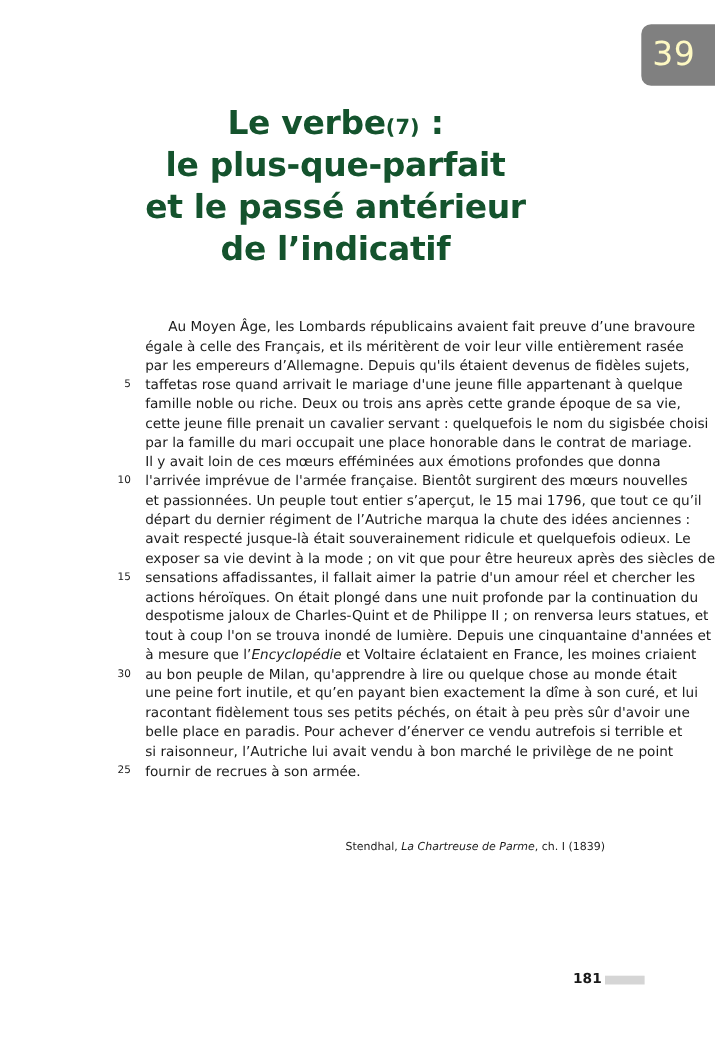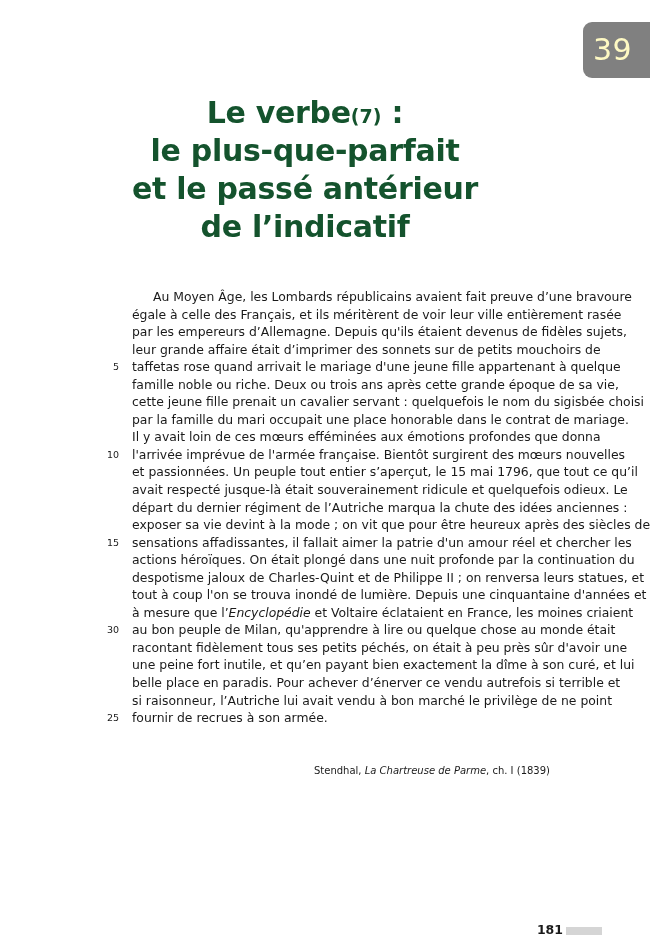--- a/index.html
+++ b/index.html
@@ -102,25 +102,24 @@
     top: 765px;
     width: 422px;
     text-align: right;
     font-size: 10px;
     color: #1a1a1a;
   }
 
   
   .footer {
     position: absolute;
-    left: 16px;
+    left: 0;
     top: 883px;
     width: 586px;
     height: 14px;
-    margin-top: 40px;
   }
   .footer-page-number {
     position: absolute;
     right: 39px;
     top: 0;
     font-size: 12.5px;
     font-weight: bold;
     color: #1a1a1a;
     line-height: 14px;
   }
@@ -146,39 +145,38 @@
   </span>
   <span class="title-line">le plus-que-parfait</span>
   <span class="title-line">et le passé antérieur</span>
   <span class="title-line">de l’indicatif</span>
 </h1>
 
 <div class="text-body">
     <div class="text-line"><span class="line-no"></span><span class="indent"></span><span>Au Moyen Âge, les Lombards républicains avaient fait preuve d’une bravoure</span></div>
     <div class="text-line"><span class="line-no"></span><span>égale à celle des Français, et ils méritèrent de voir leur ville entièrement rasée</span></div>
     <div class="text-line"><span class="line-no"></span><span>par les empereurs d’Allemagne. Depuis qu'ils étaient devenus de fidèles sujets,</span></div>
-    <div class="text-line"><span class="line-no"></span><span>leur grande affaire était d’imprimer des sonnets sur de petits mouchoirs de</span></div>
     <div class="text-line"><span class="line-no">5</span><span>taffetas rose quand arrivait le mariage d'une jeune fille appartenant à quelque</span></div>
     <div class="text-line"><span class="line-no"></span><span>famille noble ou riche. Deux ou trois ans après cette grande époque de sa vie,</span></div>
     <div class="text-line"><span class="line-no"></span><span>cette jeune fille prenait un cavalier servant : quelquefois le nom du sigisbée choisi</span></div>
     <div class="text-line"><span class="line-no"></span><span>par la famille du mari occupait une place honorable dans le contrat de mariage.</span></div>
     <div class="text-line"><span class="line-no"></span><span>Il y avait loin de ces mœurs efféminées aux émotions profondes que donna</span></div>
     <div class="text-line"><span class="line-no">10</span><span>l'arrivée imprévue de l'armée française. Bientôt surgirent des mœurs nouvelles</span></div>
     <div class="text-line"><span class="line-no"></span><span>et passionnées. Un peuple tout entier s’aperçut, le 15 mai 1796, que tout ce qu’il</span></div>
+    <div class="text-line"><span class="line-no"></span><span>départ du dernier régiment de l’Autriche marqua la chute des idées anciennes :</span></div>
     <div class="text-line"><span class="line-no"></span><span>avait respecté jusque-là était souverainement ridicule et quelquefois odieux. Le</span></div>
-    <div class="text-line"><span class="line-no"></span><span>départ du dernier régiment de l’Autriche marqua la chute des idées anciennes :</span></div>
     <div class="text-line"><span class="line-no"></span><span>exposer sa vie devint à la mode ; on vit que pour être heureux après des siècles de</span></div>
     <div class="text-line"><span class="line-no">15</span><span>sensations affadissantes, il fallait aimer la patrie d'un amour réel et chercher les</span></div>
     <div class="text-line"><span class="line-no"></span><span>actions héroïques. On était plongé dans une nuit profonde par la continuation du</span></div>
     <div class="text-line"><span class="line-no"></span><span>despotisme jaloux de Charles-Quint et de Philippe II ; on renversa leurs statues, et</span></div>
     <div class="text-line"><span class="line-no"></span><span>tout à coup l'on se trouva inondé de lumière. Depuis une cinquantaine d'années et</span></div>
     <div class="text-line"><span class="line-no"></span><span>à mesure que l’</span><i>Encyclopédie</i><span> et Voltaire éclataient en France, les moines criaient</span></div>
     <div class="text-line"><span class="line-no">30</span><span>au bon peuple de Milan, qu'apprendre à lire ou quelque chose au monde était</span></div>
+    <div class="text-line"><span class="line-no"></span><span>une peine fort inutile, et qu’en payant bien exactement la dîme à son curé, et lui</span></div>
     <div class="text-line"><span class="line-no"></span><span>racontant fidèlement tous ses petits péchés, on était à peu près sûr d'avoir une</span></div>
-    <div class="text-line"><span class="line-no"></span><span>une peine fort inutile, et qu’en payant bien exactement la dîme à son curé, et lui</span></div>
     <div class="text-line"><span class="line-no"></span><span>belle place en paradis. Pour achever d’énerver ce vendu autrefois si terrible et</span></div>
     <div class="text-line"><span class="line-no"></span><span>si raisonneur, l’Autriche lui avait vendu à bon marché le privilège de ne point</span></div>
     <div class="text-line"><span class="line-no">25</span><span>fournir de recrues à son armée.</span></div>
   </div>
 
 <div class="attribution">
   <span>Stendhal, </span><i>La Chartreuse de Parme</i><span>, ch. I (1839)</span>
 </div>
 
 <div class="footer">

